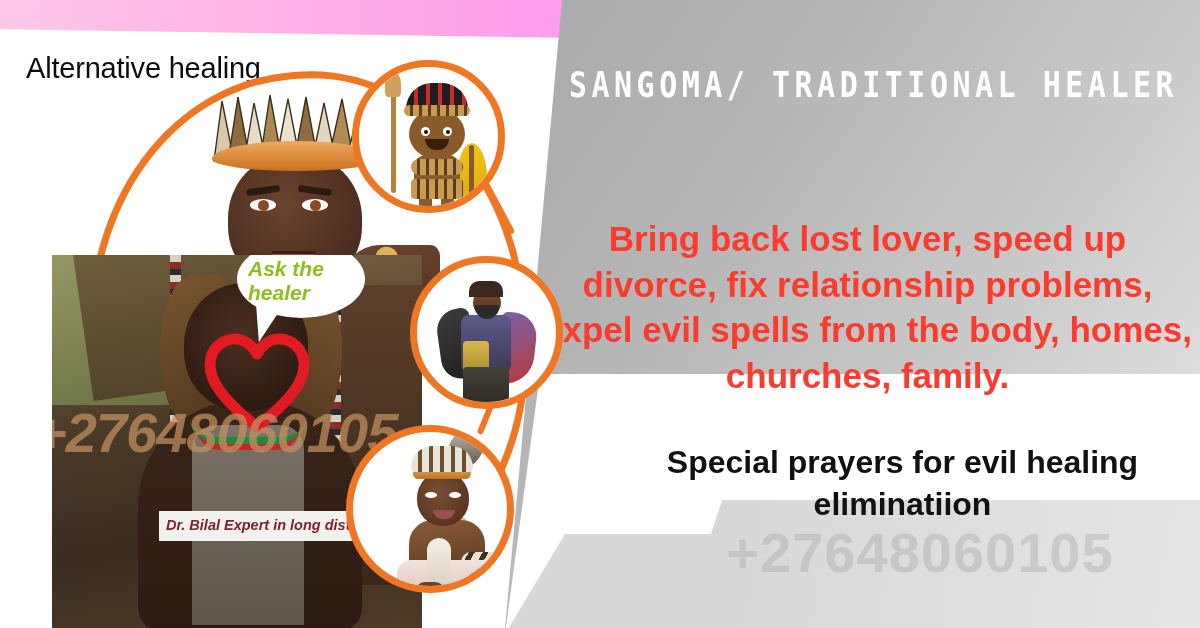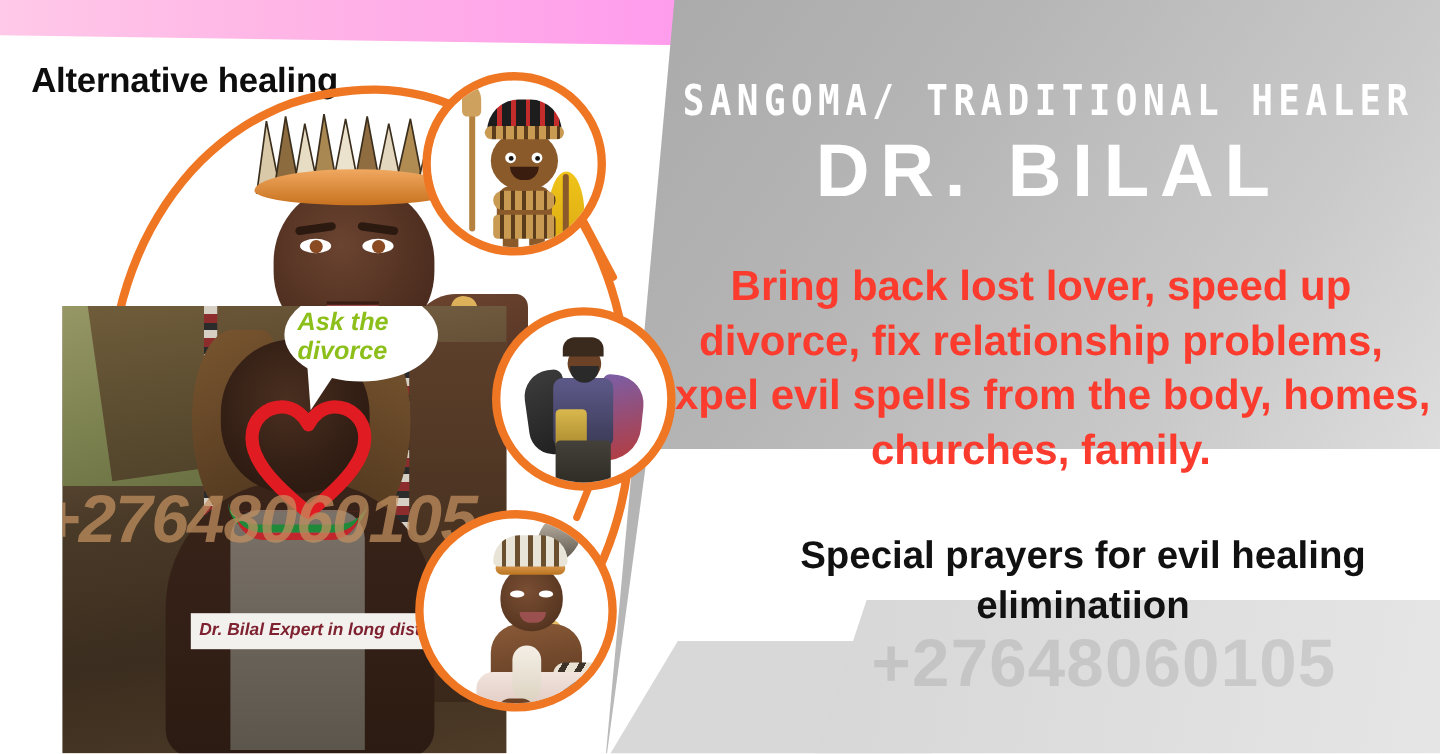--- a/index.html
+++ b/index.html
@@ -73,21 +73,21 @@
   }
   .wm-right {
     position:absolute; left:640px; top:520px; width:560px;
     font-weight:700; font-size:56px; letter-spacing:1px;
     color:rgba(150,150,150,0.30); text-align:center; white-space:nowrap;
   }
 
   
   .alt-heading {
     position:absolute; left:26px; top:52px;
-    font-weight:700; font-size:29px; color:#0d0d0d; letter-spacing:-0.2px;
+    font-weight:400; font-size:29px; color:#0d0d0d; letter-spacing:-0.2px;
   }
 
   
   .ellipse-outline {
     position:absolute; left:88px; top:72px; width:440px; height:530px;
     border:7px solid #ef7623; border-radius:52% 48% 50% 50%;
     transform:rotate(-6deg);
   }
   .ell-mask-a {
     position:absolute; left:150px; top:240px; width:330px; height:330px;
@@ -267,21 +267,20 @@
   <div class="bar-gray-top"></div>
   <div class="bar-orange"></div>
 
   <div class="panel-gray"></div>
   <div class="panel-white-wedge"></div>
   <div class="foot-gray-a"></div>
   <div class="foot-gray-b"></div>
 
   <div class="wm-right">+27648060105</div>
   <div class="kicker">SANGOMA/ TRADITIONAL HEALER</div>
-  <div class="bigname">DR. BILAL</div>
   <div class="redcopy">Bring back lost lover, speed up divorce, fix relationship problems, expel evil spells from the body, homes, churches, family.</div>
   <div class="blackcopy">Special prayers for  evil healing eliminatiion</div>
 
   <div class="alt-heading">Alternative healing</div>
 
   <div class="ellipse-outline"></div>
   <div class="ell-mask-a"></div>
 
   <div class="warrior">
     <svg class="w-crown" viewBox="0 0 176 68">
@@ -323,21 +322,21 @@
     <div class="ph-head"></div>
     <div class="ph-neck"></div>
     <div class="ph-neck2"></div>
 
     <svg class="heart-svg" viewBox="0 0 110 100">
       <path d="M55 94 C20 66 8 48 8 32 C8 16 20 6 33 6 C43 6 51 13 55 21 C59 13 67 6 77 6 C90 6 102 16 102 32 C102 48 90 66 55 94 Z" fill="none" stroke="#e01b22" stroke-width="11" stroke-linejoin="round"></path>
     </svg>
 
     <div class="bubble-tail"></div>
     <div class="bubble"></div>
-    <div class="bubble-txt">Ask the divorce</div>
+    <div class="bubble-txt">Ask the healer</div>
 
     <div class="wm-photo">+27648060105</div>
     <div class="caption">Dr. Bilal Expert in long distan casting +27648060105 Traditi healer/ Sangoma. WhatsApp n</div>
   </div>
 
   <div class="connector cn1"></div>
   <div class="connector cn2"></div>
 
   <div class="circ c1">
     <div class="boy-spear"></div>

